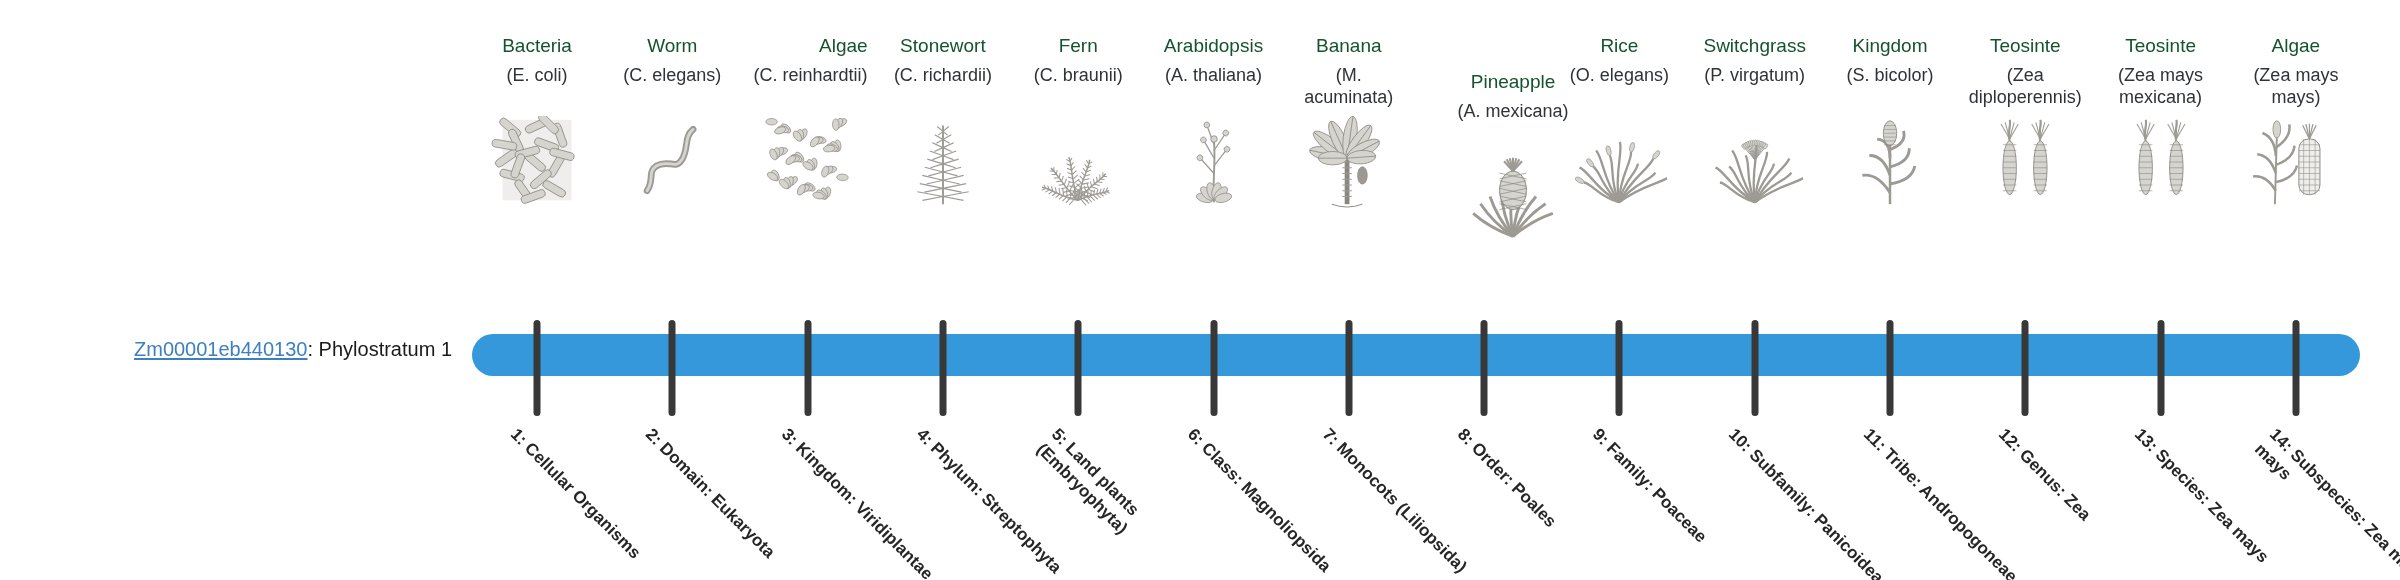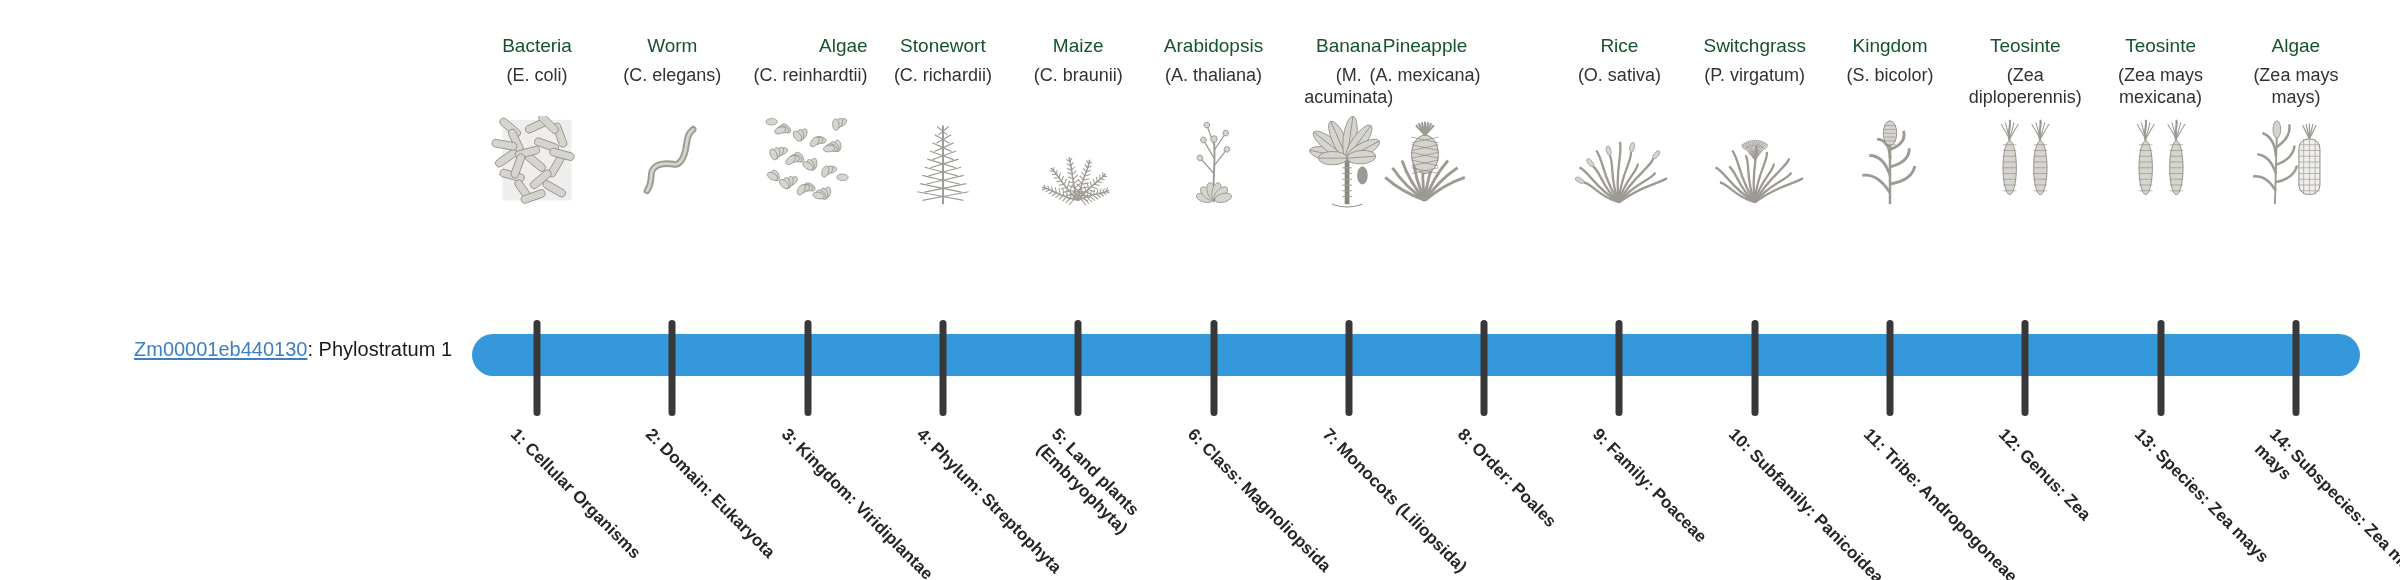--- a/index.html
+++ b/index.html
@@ -359,21 +359,21 @@
             <path d="M48 41.5 L34.2 36.5 M48 41.5 L61.8 36.5 M48 41.5 L36.96 45.5 M48 41.5 L59.04 45.5" stroke="#9d9a94" stroke-width="1.2" fill="none"></path>
             <path d="M48 50 L31.6 45 M48 50 L64.4 45 M48 50 L34.88 54 M48 50 L61.12 54" stroke="#9d9a94" stroke-width="1.2" fill="none"></path>
             <path d="M48 58.5 L29 53.5 M48 58.5 L67 53.5 M48 58.5 L32.8 62.5 M48 58.5 L63.2 62.5" stroke="#9d9a94" stroke-width="1.2" fill="none"></path>
             <path d="M48 67 L26.4 62 M48 67 L69.6 62 M48 67 L30.72 71 M48 67 L65.28 71" stroke="#9d9a94" stroke-width="1.2" fill="none"></path>
             <path d="M48 75.5 L23.8 70.5 M48 75.5 L72.2 70.5 M48 75.5 L28.64 79.5 M48 75.5 L67.36 79.5" stroke="#9d9a94" stroke-width="1.2" fill="none"></path>
             <path d="M48 84 L21.2 79 M48 84 L74.8 79 M48 84 L26.56 88 M48 84 L69.44 88" stroke="#9d9a94" stroke-width="1.2" fill="none"></path>
           </svg>
         </div>
       </div>
       <div class="col" style="left: 1078.2px;">
-        <div class="common">Maize</div>
+        <div class="common">Fern</div>
         <div class="sci">(C. braunii)</div>
         <div class="art">
           <svg viewBox="0 0 96 96" xmlns="http://www.w3.org/2000/svg">
             <g transform="translate(48,88) rotate(-70)">
               <path d="M0 0 C -3 -20 2 -32 0 -40" stroke="#9d9a94" stroke-width="1.6" fill="none"></path>
               <path d="M0 -4.0 L-7.5 -7.0 M0 -4.0 L7.5 -7.0" stroke="#9d9a94" stroke-width="1.1" fill="none"></path>
               <path d="M0 -8.0 L-6.9 -11.0 M0 -8.0 L6.9 -11.0" stroke="#9d9a94" stroke-width="1.1" fill="none"></path>
               <path d="M0 -12.0 L-6.4 -15.0 M0 -12.0 L6.4 -15.0" stroke="#9d9a94" stroke-width="1.1" fill="none"></path>
               <path d="M0 -16.0 L-5.8 -19.0 M0 -16.0 L5.8 -19.0" stroke="#9d9a94" stroke-width="1.1" fill="none"></path>
               <path d="M0 -20.0 L-5.3 -23.0 M0 -20.0 L5.3 -23.0" stroke="#9d9a94" stroke-width="1.1" fill="none"></path>
@@ -536,21 +536,21 @@
             </g>
             <g transform="translate(46,44) rotate(86)">
               <ellipse cx="0" cy="-15" rx="7" ry="15" fill="#d6d4cf" stroke="#8a8780" stroke-width="0.8"></ellipse>
               <path d="M0 0 L0 -30" stroke="#8a8780" stroke-width="0.8"></path>
             </g>
             <ellipse cx="62" cy="62" rx="5" ry="9" fill="#9d9a94" stroke="#8a8780" stroke-width="0.8"></ellipse>
             <path d="M30 92 q16 6 32 0" stroke="#8a8780" stroke-width="1" fill="none"></path>
           </svg>
         </div>
       </div>
-      <div class="col" style="left: 1425px;">
+      <div class="col" style="left: 1513px; margin-top: 36px;">
         <div class="common">Pineapple</div>
         <div class="sci">(A. mexicana)</div>
         <div class="art">
           <svg viewBox="0 0 96 96" xmlns="http://www.w3.org/2000/svg">
             <g transform="translate(48,88) rotate(-60)">
               <path d="M0 0 C -4 -22 -2 -38 0 -48" stroke="#9d9a94" stroke-width="3" fill="none"></path>
             </g>
             <g transform="translate(48,88) rotate(-45)">
               <path d="M0 0 C -4 -22 -2 -38 0 -48" stroke="#9d9a94" stroke-width="3" fill="none"></path>
             </g>
@@ -605,21 +605,21 @@
               <path d="M0 0 L0 -14" stroke="#9d9a94" stroke-width="2.2"></path>
             </g>
             <g transform="translate(48,20) rotate(42)">
               <path d="M0 0 L0 -14" stroke="#9d9a94" stroke-width="2.2"></path>
             </g>
           </svg>
         </div>
       </div>
       <div class="col" style="left: 1619.4px;">
         <div class="common">Rice</div>
-        <div class="sci">(O. sativa)</div>
+        <div class="sci">(O. elegans)</div>
         <div class="art">
           <svg viewBox="0 0 96 96" xmlns="http://www.w3.org/2000/svg">
             <g transform="translate(48,90) rotate(-62)">
               <path d="M0 0 C -5 -21 4 -33.6 1 -42" stroke="#9d9a94" stroke-width="2.4" fill="none"></path>
               <ellipse cx="1" cy="-47" rx="2.4" ry="5" fill="#d6d4cf" stroke="#8a8780" stroke-width="0.6"></ellipse>
             </g>
             <g transform="translate(48,90) rotate(-49.6)">
               <path d="M0 0 C -5 -27.5 4 -44 1 -55" stroke="#9d9a94" stroke-width="2.4" fill="none"></path>
             </g>
             <g transform="translate(48,90) rotate(-37.2)">

